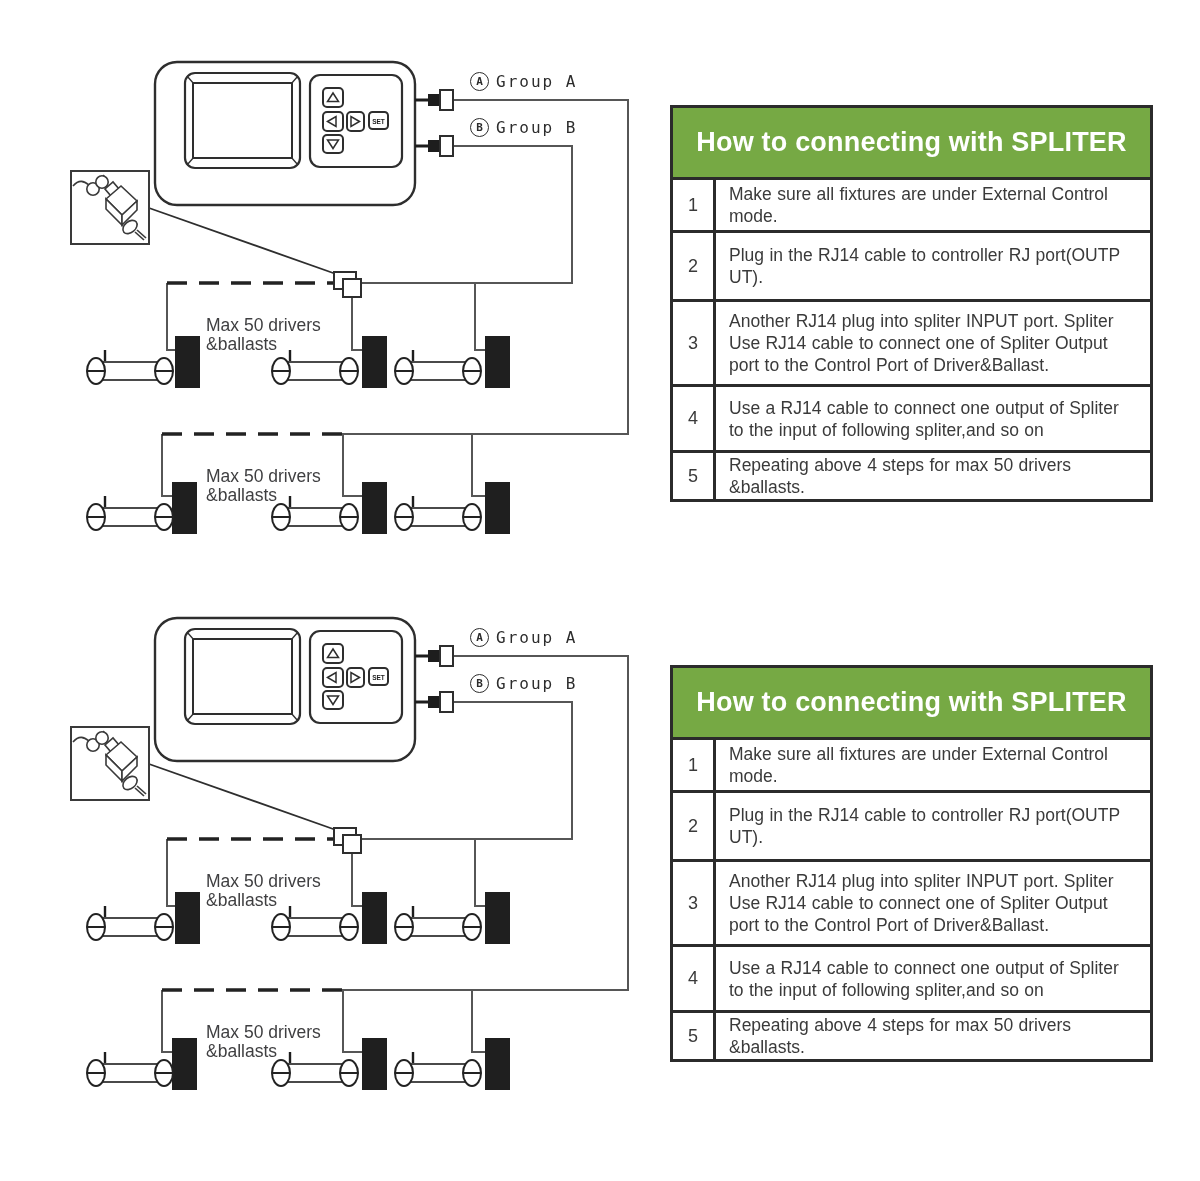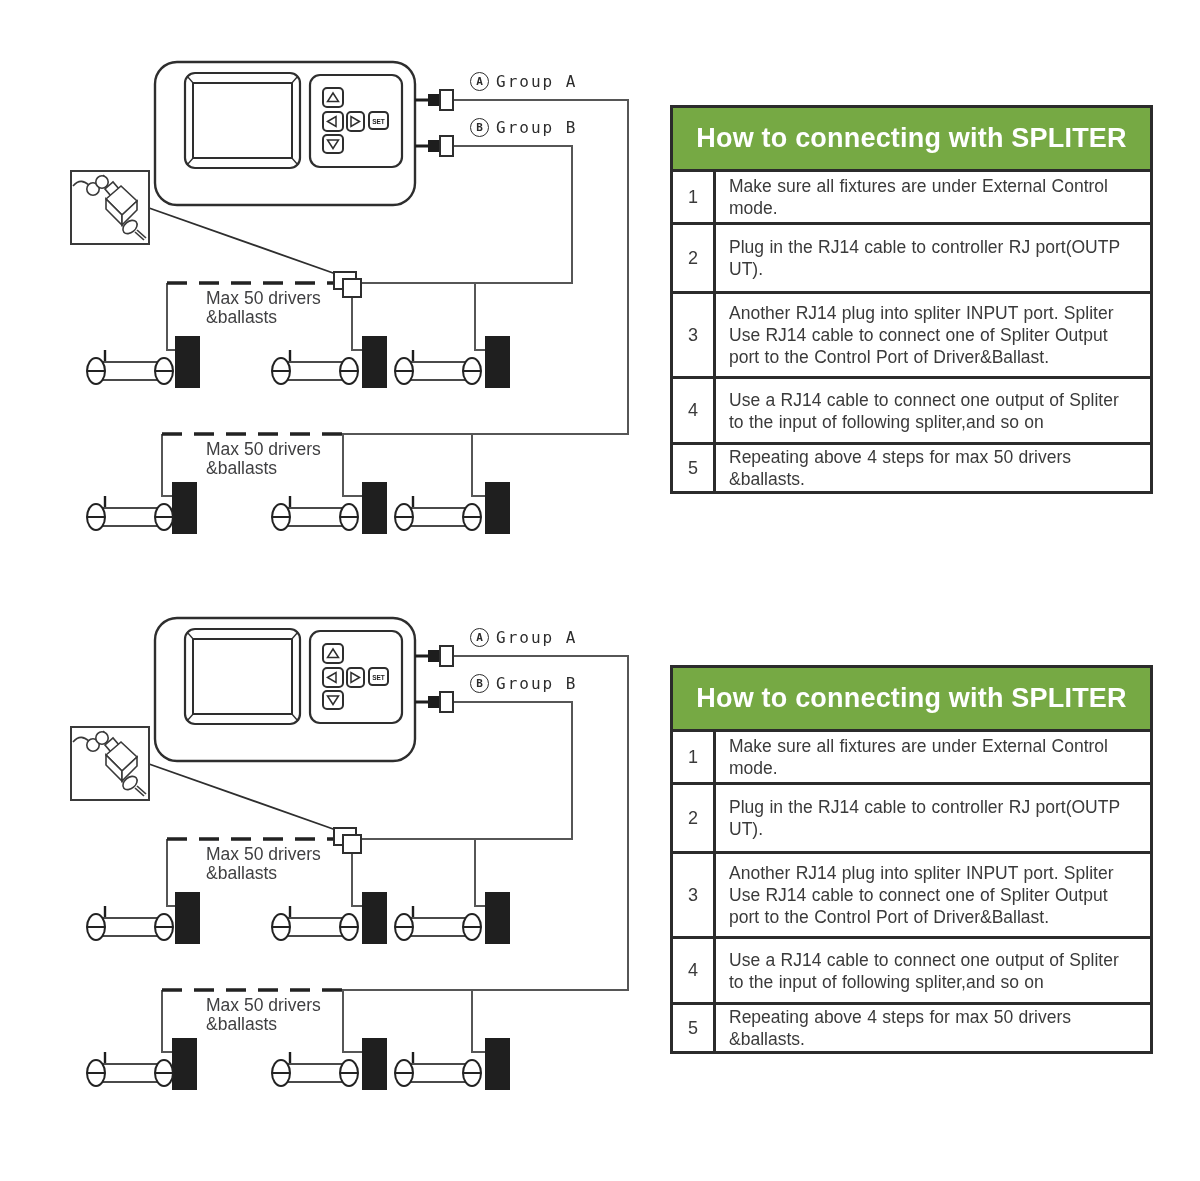--- a/index.html
+++ b/index.html
@@ -21,37 +21,38 @@
     font-size:16px;letter-spacing:2px;white-space:nowrap;
   }
   .group-label .badge{
     width:17px;height:17px;border:1.8px solid #2d2d2d;border-radius:50%;
     display:flex;align-items:center;justify-content:center;
     font-size:11px;font-weight:bold;letter-spacing:0;flex:none;
   }
   .max-label{
     position:absolute;font-size:17.5px;line-height:19px;color:#3f3f41;
     font-family:"Liberation Sans",sans-serif;
+    margin-top:27px;
   }
   .max-label span{display:block;}
 
   .set-text{
     font-family:"Liberation Sans",sans-serif;font-size:6.5px;font-weight:bold;
     fill:#1d1d1d;
   }
 
   
   .table-slot{position:absolute;left:670px;width:483px;}
   #t1{top:105px;}
   #t2{top:665px;}
   .itable{
     border:3px solid #2b2b2b;background:#ffffff;box-sizing:border-box;width:483px;
   }
   .itable-header{
-    height:61px;background:#76a944;display:flex;align-items:center;justify-content:center;
+    height:69px;background:#76a944;display:flex;align-items:center;justify-content:center;
   }
   .itable-title{
     color:#ffffff;font-weight:bold;font-size:27px;letter-spacing:0.2px;
   }
   .trow{
     display:flex;border-top:3px solid #2b2b2b;box-sizing:border-box;align-items:stretch;
   }
   .trow .num{
     width:40px;flex:none;border-right:3px solid #2b2b2b;
     display:flex;align-items:center;justify-content:center;

